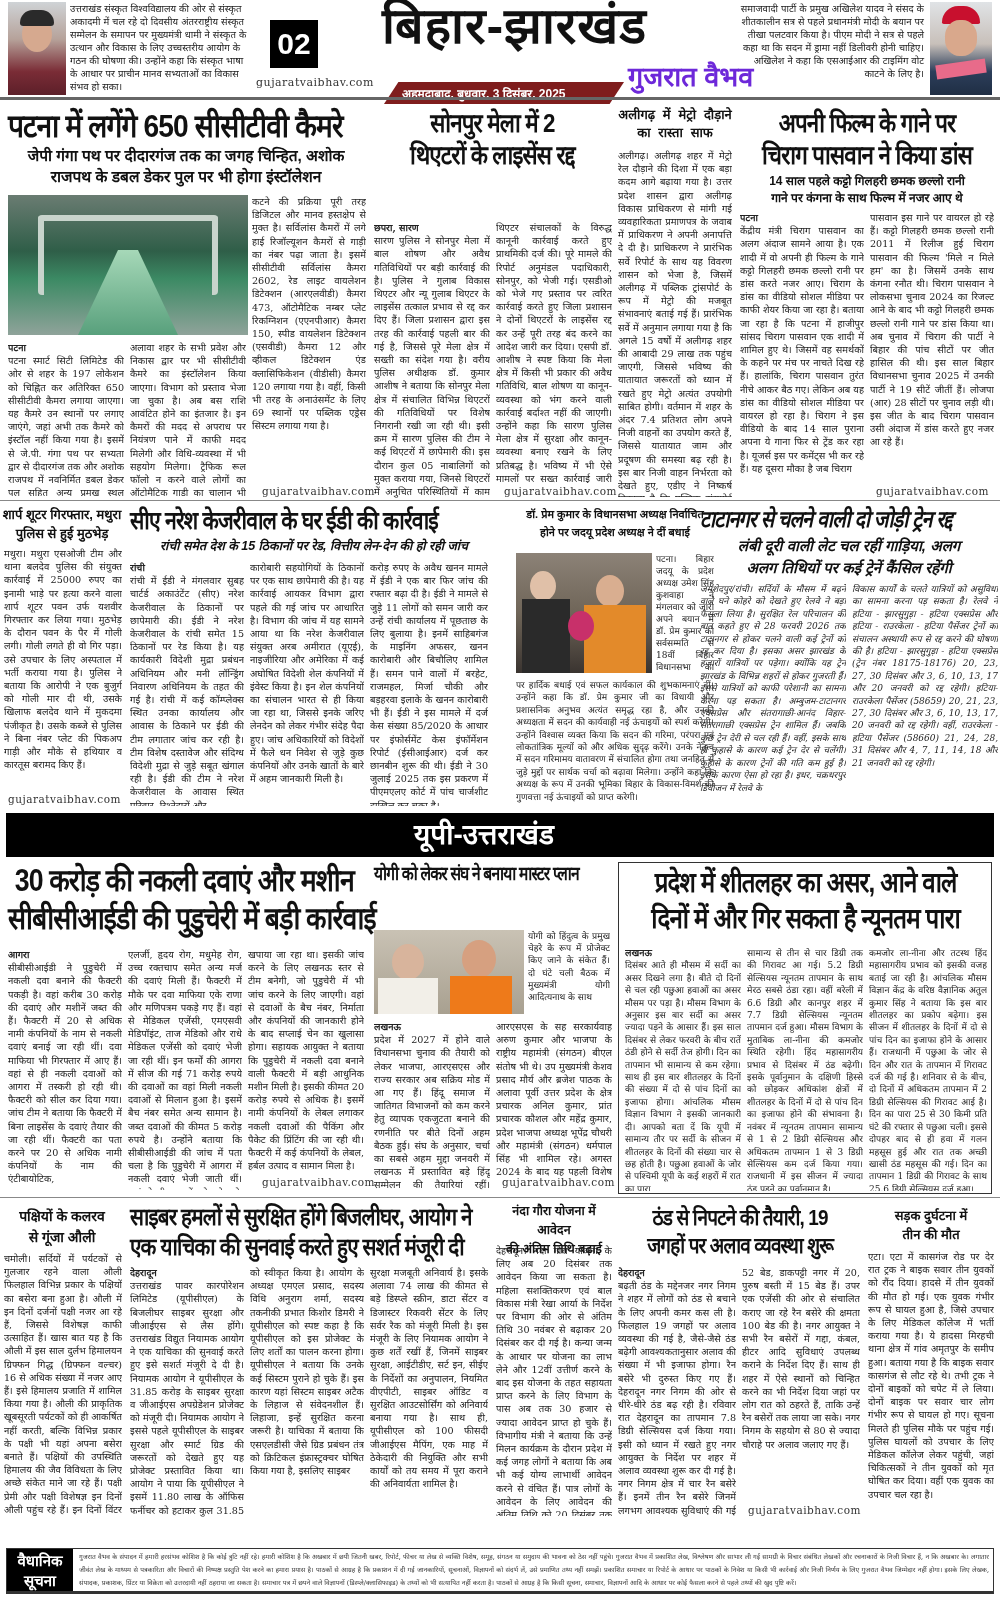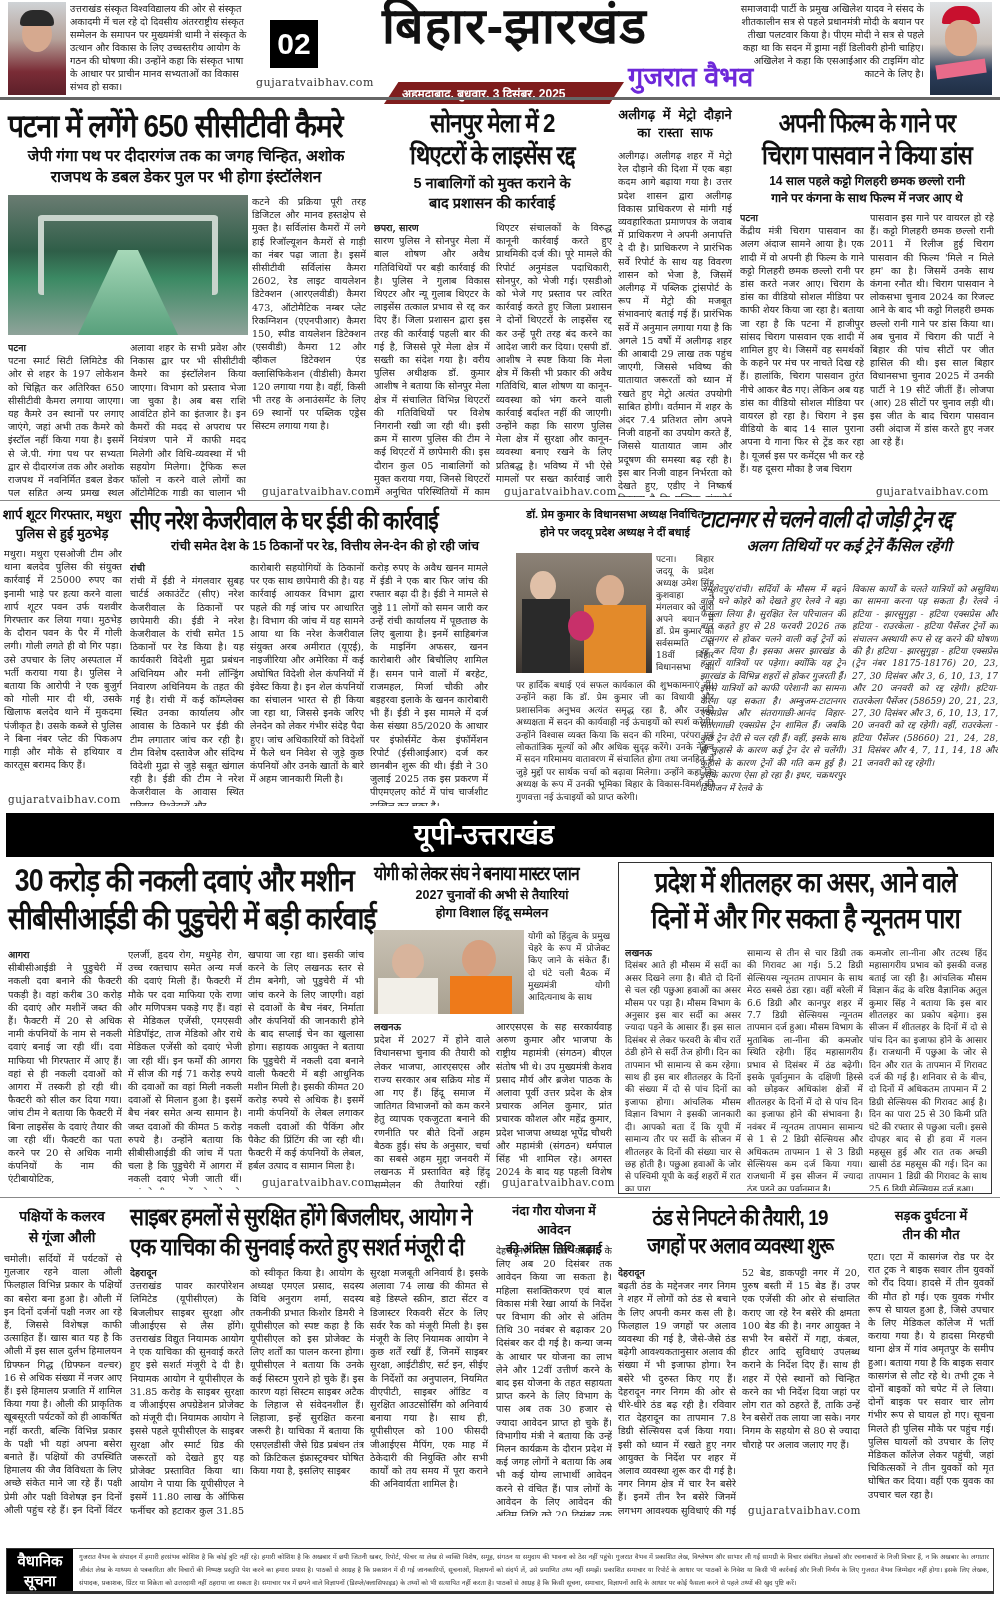--- a/index.html
+++ b/index.html
@@ -62,24 +62,20 @@
   <div class="abs body-text" style="left:130px;top:238px;width:116px;height:155px;">अलावा शहर के सभी प्रवेश और निकास द्वार पर भी सीसीटीवी कैमरे का इंस्टॉलेशन किया जाएगा। विभाग को प्रस्ताव भेजा जा चुका है। अब बस राशि आवंटित होने का इंतजार है। इन कैमरों की मदद से अपराध पर नियंत्रण पाने में काफी मदद मिलेगी और विधि-व्यवस्था में भी सहयोग मिलेगा। ट्रैफिक रूल फॉलो न करने वाले लोगों का ऑटोमैटिक गाड़ी का चालान भी काटा जा रहा है। ऑटोमैटिक चालान</div>
   <div class="abs body-text" style="left:252px;top:92px;width:114px;height:288px;">कटने की प्रक्रिया पूरी तरह डिजिटल और मानव हस्तक्षेप से मुक्त है। सर्विलांस कैमरों में लगे हाई रिजॉल्यूशन कैमरों से गाड़ी का नंबर पढ़ा जाता है। इसमें सीसीटीवी सर्विलांस कैमरा 2602, रेड लाइट वायलेशन डिटेक्शन (आरएलवीडी) कैमरा 473, ऑटोमैटिक नम्बर प्लेट रिकग्निशन (एएनपीआर) कैमरा 150, स्पीड वायलेशन डिटेक्शन (एसवीडी) कैमरा 12 और व्हीकल डिटेक्शन एंड क्लासिफिकेशन (वीडीसी) कैमरा 120 लगाया गया है। वहीं, किसी भी तरह के अनाउंसमेंट के लिए 69 स्थानों पर पब्लिक एड्रेस सिस्टम लगाया गया है।</div>
   <div class="abs site" style="left:262px;top:382px;font-size:10.5px;">gujaratvaibhav.com</div>
 </div>
 
 <div class="abs" style="left:372px;top:103px;width:240px;height:400px;">
   <div class="abs hd-condensed" style="left:0;top:4px;width:280px;font-size:26px;line-height:32px;text-align:center;transform:scaleX(0.86);">
     <div>सोनपुर मेला में 2</div>
     <div>थिएटरों के लाइसेंस रद्द</div>
   </div>
-  <div class="abs sub-hd" style="left:0;top:70px;width:240px;font-size:14.5px;line-height:20px;">
-    <div>5 नाबालिगों को मुक्त कराने के</div>
-    <div>बाद प्रशासन की कार्रवाई</div>
-  </div>
   <div class="abs body-text" style="left:2px;top:118px;width:116px;height:278px;">
     <span class="dateline">छपरा, सारण</span>
     <span>सारण पुलिस ने सोनपुर मेला में बाल शोषण और अवैध गतिविधियों पर बड़ी कार्रवाई की है। पुलिस ने गुलाब विकास थिएटर और न्यू गुलाब थिएटर के लाइसेंस तत्काल प्रभाव से रद्द कर दिए हैं। जिला प्रशासन द्वारा इस तरह की कार्रवाई पहली बार की गई है, जिससे पूरे मेला क्षेत्र में सख्ती का संदेश गया है। वरीय पुलिस अधीक्षक डॉ. कुमार आशीष ने बताया कि सोनपुर मेला क्षेत्र में संचालित विभिन्न थिएटरों की गतिविधियों पर विशेष निगरानी रखी जा रही थी। इसी क्रम में सारण पुलिस की टीम ने कई थिएटरों में छापेमारी की। इस दौरान कुल 05 नाबालिगों को मुक्त कराया गया, जिनसे थिएटरों में अनुचित परिस्थितियों में काम कराया जा रहा था। पुलिस ने मौके पर दो</span>
   </div>
   <div class="abs body-text" style="left:124px;top:118px;width:116px;height:262px;">थिएटर संचालकों के विरुद्ध कानूनी कार्रवाई करते हुए प्राथमिकी दर्ज की। पूरे मामले की रिपोर्ट अनुमंडल पदाधिकारी, सोनपुर, को भेजी गई। एसडीओ को भेजे गए प्रस्ताव पर त्वरित कार्रवाई करते हुए जिला प्रशासन ने दोनों थिएटरों के लाइसेंस रद्द कर उन्हें पूरी तरह बंद करने का आदेश जारी कर दिया। एसपी डॉ. आशीष ने स्पष्ट किया कि मेला क्षेत्र में किसी भी प्रकार की अवैध गतिविधि, बाल शोषण या कानून-व्यवस्था को भंग करने वाली कार्रवाई बर्दाश्त नहीं की जाएगी। उन्होंने कहा कि सारण पुलिस मेला क्षेत्र में सुरक्षा और कानून-व्यवस्था बनाए रखने के लिए प्रतिबद्ध है। भविष्य में भी ऐसे मामलों पर सख्त कार्रवाई जारी रहेगी, ताकि मेला दर्शकों और आम लोगों के लिए सुरक्षित और शांतिपूर्ण रहे।</div>
   <div class="abs site" style="left:132px;top:382px;font-size:10.5px;">gujaratvaibhav.com</div>
 </div>
 
 <div class="abs" style="left:616px;top:103px;width:118px;height:400px;">
   <div class="abs sub-hd" style="left:0;top:4px;width:118px;font-size:13px;line-height:18px;font-family:Liberation Mono, monospace;">
@@ -112,21 +108,21 @@
   <div class="abs sub-hd" style="left:0;top:2px;width:124px;font-size:13px;line-height:19px;">
     <div>शार्प शूटर गिरफ्तार, मथुरा</div>
     <div>पुलिस से हुई मुठभेड़</div>
   </div>
   <div class="abs body-text" style="left:4px;top:44px;width:118px;height:240px;">मथुरा। मथुरा एसओजी टीम और थाना बलदेव पुलिस की संयुक्त कार्रवाई में 25000 रुपए का इनामी भाड़े पर हत्या करने वाला शार्प शूटर पवन उर्फ यशवीर गिरफ्तार कर लिया गया। मुठभेड़ के दौरान पवन के पैर में गोली लगी। गोली लगते ही वो गिर पड़ा। उसे उपचार के लिए अस्पताल में भर्ती कराया गया है। पुलिस ने बताया कि आरोपी ने एक बुजुर्ग को गोली मार दी थी, उसके खिलाफ बलदेव थाने में मुकदमा पंजीकृत है। उसके कब्जे से पुलिस ने बिना नंबर प्लेट की पिकअप गाड़ी और मौके से हथियार व कारतूस बरामद किए हैं।</div>
   <div class="abs site" style="left:8px;top:290px;font-size:10.5px;">gujaratvaibhav.com</div>
 </div>
 
 <div class="abs" style="left:128px;top:503px;width:362px;height:305px;">
   <div class="abs hd-condensed" style="left:2px;top:2px;font-size:25px;line-height:30px;transform:scaleX(0.85);">सीए नरेश केजरीवाल के घर ईडी की कार्रवाई</div>
-  <div class="abs sub-hd" style="left:16px;top:34px;width:362px;font-size:12.5px;line-height:18px;white-space:nowrap;">रांची समेत देश के 15 ठिकानों पर रेड, वित्तीय लेन-देन की हो रही जांच</div>
+  <div class="abs sub-hd" style="left:5px;top:34px;width:362px;font-size:12.5px;line-height:18px;white-space:nowrap;font-style:italic;">रांची समेत देश के 15 ठिकानों पर रेड, वित्तीय लेन-देन की हो रही जांच</div>
   <div class="abs body-text" style="left:2px;top:58px;width:114px;height:245px;">
     <span class="dateline">रांची</span>
     <span>रांची में ईडी ने मंगलवार सुबह चार्टर्ड अकाउंटेंट (सीए) नरेश केजरीवाल के ठिकानों पर छापेमारी की। ईडी ने नरेश केजरीवाल के रांची समेत 15 ठिकानों पर रेड किया है। यह कार्यकारी विदेशी मुद्रा प्रबंधन अधिनियम और मनी लॉन्ड्रिंग निवारण अधिनियम के तहत की गई है। रांची में कई कॉम्प्लेक्स स्थित उनका कार्यालय और आवास के ठिकाने पर ईडी की टीम लगातार जांच कर रही है। टीम विशेष दस्तावेज और संदिग्ध विदेशी मुद्रा से जुड़े सबूत खंगाल रही है। ईडी की टीम ने नरेश केजरीवाल के आवास स्थित परिवार, रिश्तेदारों और</span>
   </div>
   <div class="abs body-text" style="left:122px;top:58px;width:114px;height:245px;">कारोबारी सहयोगियों के ठिकानों पर एक साथ छापेमारी की है। यह कार्रवाई आयकर विभाग द्वारा पहले की गई जांच पर आधारित है। विभाग की जांच में यह सामने आया था कि नरेश केजरीवाल संयुक्त अरब अमीरात (यूएई), नाइजीरिया और अमेरिका में कई अघोषित विदेशी शेल कंपनियों में इंवेस्ट किया है। इन शेल कंपनियों का संचालन भारत से ही किया जा रहा था, जिससे इनके जरिए लेनदेन को लेकर गंभीर संदेह पैदा हुए। जांच अधिकारियों को विदेशों में फैले धन निवेश से जुड़े कुछ कंपनियों और उनके खातों के बारे में अहम जानकारी मिली है।</div>
   <div class="abs body-text" style="left:242px;top:58px;width:118px;height:245px;">करोड़ रुपए के अवैध खनन मामले में ईडी ने एक बार फिर जांच की रफ्तार बढ़ा दी है। ईडी ने मामले से जुड़े 11 लोगों को समन जारी कर उन्हें रांची कार्यालय में पूछताछ के लिए बुलाया है। इनमें साहिबगंज के माइनिंग अफसर, खनन कारोबारी और बिचौलिए शामिल हैं। समन पाने वालों में बरहेट, राजमहल, मिर्जा चौकी और बड़हरवा इलाके के खनन कारोबारी भी हैं। ईडी ने इस मामले में दर्ज केस संख्या 85/2020 के आधार पर इंफोर्समेंट केस इंफॉर्मेशन रिपोर्ट (ईसीआईआर) दर्ज कर छानबीन शुरू की थी। ईडी ने 30 जुलाई 2025 तक इस प्रकरण में पीएमएलए कोर्ट में पांच चार्जशीट दाखिल कर चुका है।</div>
 </div>
 
 <div class="abs" style="left:496px;top:503px;width:202px;height:305px;margin-left:18px;">
   <div class="abs sub-hd" style="left:0;top:2px;width:202px;font-size:11px;line-height:18px;">
@@ -140,20 +136,21 @@
     <div style="position:absolute;left:68px;top:52px;width:62px;height:68px;background:#e38a2a"></div>
     <div style="position:absolute;left:52px;top:58px;width:26px;height:30px;border-radius:50%;background:#c8306a"></div>
   </div>
   <div class="abs body-text" style="left:142px;top:50px;width:58px;height:120px;font-size:9px;line-height:12px;">पटना। बिहार जदयू के प्रदेश अध्यक्ष उमेश सिंह कुशवाहा ने मंगलवार को जारी अपने बयान में डॉ. प्रेम कुमार को सर्वसम्मति से 18वीं बिहार विधानसभा का अध्यक्ष चुने जाने</div>
   <div class="abs body-text" style="left:2px;top:176px;width:198px;height:125px;font-size:9px;line-height:12.4px;">पर हार्दिक बधाई एवं सफल कार्यकाल की शुभकामनाएं दीं। उन्होंने कहा कि डॉ. प्रेम कुमार जी का विधायी और प्रशासनिक अनुभव अत्यंत समृद्ध रहा है, और उनकी अध्यक्षता में सदन की कार्यवाही नई ऊंचाइयों को स्पर्श करेगी। उन्होंने विश्वास व्यक्त किया कि सदन की गरिमा, परंपरा एवं लोकतांत्रिक मूल्यों को और अधिक सुदृढ़ करेंगे। उनके नेतृत्व में सदन गरिमामय वातावरण में संचालित होगा तथा जनहित से जुड़े मुद्दों पर सार्थक चर्चा को बढ़ावा मिलेगा। उन्होंने कहा कि अध्यक्ष के रूप में उनकी भूमिका बिहार के विकास-विमर्श की गुणवत्ता नई ऊंचाइयों को प्राप्त करेगी।</div>
 </div>
 
 <div class="abs" style="left:700px;top:503px;width:300px;height:305px;font-style:italic;">
   <div class="abs hd-condensed" style="left:0;top:2px;font-size:23px;line-height:28px;transform:scaleX(0.86);">टाटानगर से चलने वाली दो जोड़ी ट्रेन रद्द</div>
   <div class="abs sub-hd" style="left:0;top:32px;width:298px;font-size:15px;line-height:22px;">
+    <div>लंबी दूरी वाली लेट चल रहीं गाड़िया, अलग</div>
     <div>अलग तिथियों पर कई ट्रेनें कैंसिल रहेंगी</div>
   </div>
   <div class="abs body-text" style="left:0;top:80px;width:146px;height:222px;font-size:9px;line-height:12.4px;">जमशेदपुर/रांची। सर्दियों के मौसम में बढ़ने वाले घने कोहरे को देखते हुए रेलवे ने बड़ा फैसला लिया है। सुरक्षित रेल परिचालन की बात कहते हुए से 28 फरवरी 2026 तक टाटानगर से होकर चलने वाली कई ट्रेनों को रद्द कर दिया है। इसका असर झारखंड के हजारों यात्रियों पर पड़ेगा। क्योंकि यह ट्रेन झारखंड के विभिन्न शहरों से होकर गुजरती हैं। इससे यात्रियों को काफी परेशानी का सामना करना पड़ सकता है। अम्बुजम-टाटानगर एक्सप्रेस और संतरागाछी-आनंद विहार-संतरागाछी एक्सप्रेस ट्रेन शामिल हैं। जबकि कुछ ट्रेन देरी से चल रही हैं। वहीं, इसके साथ ही कुहासे के कारण कई ट्रेन देर से चलेंगी। कुहासे के कारण ट्रेनों की गति कम हुई है। इसके कारण ऐसा हो रहा है। इधर, चक्रधरपुर डिवीजन में रेलवे के</div>
   <div class="abs body-text" style="left:152px;top:80px;width:146px;height:222px;font-size:9px;line-height:12.4px;">विकास कार्यों के चलते यात्रियों को असुविधा का सामना करना पड़ सकता है। रेलवे ने हटिया - झारसुगुड़ा - हटिया एक्सप्रेस और हटिया - राउरकेला - हटिया पैसेंजर ट्रेनों का संचालन अस्थायी रूप से रद्द करने की घोषणा की है। हटिया - झारसुगुड़ा - हटिया एक्सप्रेस (ट्रेन नंबर 18175-18176) 20, 23, 27, 30 दिसंबर और 3, 6, 10, 13, 17 और 20 जनवरी को रद्द रहेगी। हटिया-राउरकेला पैसेंजर (58659) 20, 21, 23, 27, 30 दिसंबर और 3, 6, 10, 13, 17, 20 जनवरी को रद्द रहेगी। वहीं, राउरकेला - हटिया पैसेंजर (58660) 21, 24, 28, 31 दिसंबर और 4, 7, 11, 14, 18 और 21 जनवरी को रद्द रहेगी।</div>
 </div>
 
 <div class="abs" style="left:6px;top:813px;width:988px;height:44px;background:#000;">
   <span style="position:absolute;left:408px;top:4px;color:#fff;font-family:'Liberation Sans',sans-serif;font-weight:bold;font-size:28px;line-height:36px;">यूपी-उत्तराखंड</span>
 </div>
 
@@ -166,24 +163,20 @@
     <span class="dateline">आगरा</span>
     <span>सीबीसीआईडी ने पुडुचेरी में नकली दवा बनाने की फैक्टरी पकड़ी है। वहां करीब 30 करोड़ की दवाएं और मशीनें जब्त की हैं। फैक्टरी में 20 से अधिक नामी कंपनियों के नाम से नकली दवाएं बनाई जा रही थीं। दवा माफिया भी गिरफ्तार में आए हैं। वहां से ही नकली दवाओं को आगरा में तस्करी हो रही थी। फैक्टरी को सील कर दिया गया। जांच टीम ने बताया कि फैक्टरी में बिना लाइसेंस के दवाएं तैयार की जा रही थीं। फैक्टरी का पता करने पर 20 से अधिक नामी कंपनियों के नाम की एंटीबायोटिक,</span>
   </div>
   <div class="abs body-text" style="left:128px;top:88px;width:114px;height:242px;">एलर्जी, हृदय रोग, मधुमेह रोग, उच्च रक्तचाप समेत अन्य मर्ज की दवाएं मिली हैं। फैक्टरी में मौके पर दवा माफिया एके राणा और मणिपत्रम पकड़े गए हैं। वहां से मेडिकल एजेंसी, एमएसवी मेडिपॉइंट, ताज मेडिको और राधे मेडिकल एजेंसी को दवाएं भेजी जा रही थीं। इन फर्मों की आगरा में सीज की गई 71 करोड़ रुपये की दवाओं का वहां मिली नकली दवाओं से मिलान हुआ है। इसमें बैच नंबर समेत अन्य सामान है। जब्त दवाओं की कीमत 5 करोड़ रुपये है। उन्होंने बताया कि सीबीसीआईडी की जांच में पता चला है कि पुडुचेरी में आगरा में नकली दवाएं भेजी जाती थीं। यहां से ही दवाओं को प्रदेश के अन्य शहरों और दूसरे राज्यों में</div>
   <div class="abs body-text" style="left:248px;top:88px;width:116px;height:228px;">खपाया जा रहा था। इसकी जांच करने के लिए लखनऊ स्तर से टीम बनेगी, जो पुडुचेरी में भी जांच करने के लिए जाएगी। वहां से दवाओं के बैच नंबर, निर्माता और कंपनियों की जानकारी होने के बाद सप्लाई चेन का खुलासा होगा। सहायक आयुक्त ने बताया कि पुडुचेरी में नकली दवा बनाने वाली फैक्टरी में बड़ी आधुनिक मशीन मिली है। इसकी कीमत 20 करोड़ रुपये से अधिक है। इसमें नामी कंपनियों के लेबल लगाकर नकली दवाओं की पैकिंग और पैकेट की प्रिंटिंग की जा रही थी। फैक्टरी में कई कंपनियों के लेबल, हर्बल उत्पाद व सामान मिला है।</div>
   <div class="abs site" style="left:262px;top:316px;font-size:10.5px;">gujaratvaibhav.com</div>
 </div>
 
 <div class="abs" style="left:372px;top:860px;width:240px;height:335px;">
   <div class="abs hd-condensed" style="left:2px;top:2px;font-size:19px;line-height:24px;transform:scaleX(0.82);">योगी को लेकर संघ ने बनाया मास्टर प्लान</div>
-  <div class="abs sub-hd" style="left:0;top:26px;width:240px;font-size:12.5px;line-height:18px;">
-    <div>2027 चुनावों की अभी से तैयारियां</div>
-    <div>होगा विशाल हिंदू सम्मेलन</div>
-  </div>
   <div class="abs photo" style="left:2px;top:70px;width:150px;height:84px;background:linear-gradient(180deg,#c9c2b4 0%,#a8a090 100%);">
     <div style="position:absolute;left:18px;top:14px;width:32px;height:36px;border-radius:50%;background:#d8b49c"></div>
     <div style="position:absolute;left:4px;top:48px;width:60px;height:36px;background:#f2efe8"></div>
     <div style="position:absolute;left:88px;top:10px;width:34px;height:38px;border-radius:50%;background:#d6a080"></div>
     <div style="position:absolute;left:76px;top:46px;width:62px;height:38px;background:#ee7a1a"></div>
   </div>
   <div class="abs body-text" style="left:156px;top:70px;width:82px;height:88px;font-size:9px;line-height:12.2px;">योगी को हिंदुत्व के प्रमुख चेहरे के रूप में प्रोजेक्ट किए जाने के संकेत हैं। दो घंटे चली बैठक में मुख्यमंत्री योगी आदित्यनाथ के साथ</div>
   <div class="abs body-text" style="left:2px;top:160px;width:116px;height:172px;">
     <span class="dateline">लखनऊ</span>
     <span>प्रदेश में 2027 में होने वाले विधानसभा चुनाव की तैयारी को लेकर भाजपा, आरएसएस और राज्य सरकार अब सक्रिय मोड में आ गए हैं। हिंदू समाज में जातिगत विभाजनों को कम करने हेतु व्यापक एकजुटता बनाने की रणनीति पर बीते दिनों अहम बैठक हुई। संघ के अनुसार, चर्चा का सबसे अहम मुद्दा जनवरी में लखनऊ में प्रस्तावित बड़े हिंदू सम्मेलन की तैयारियां रहीं। सामाजिक समरसता और धार्मिक एकता के वर्ष के उपलक्ष्य में आयोजित होने जा रहे इस आयोजन में मुख्यमंत्री</span>

